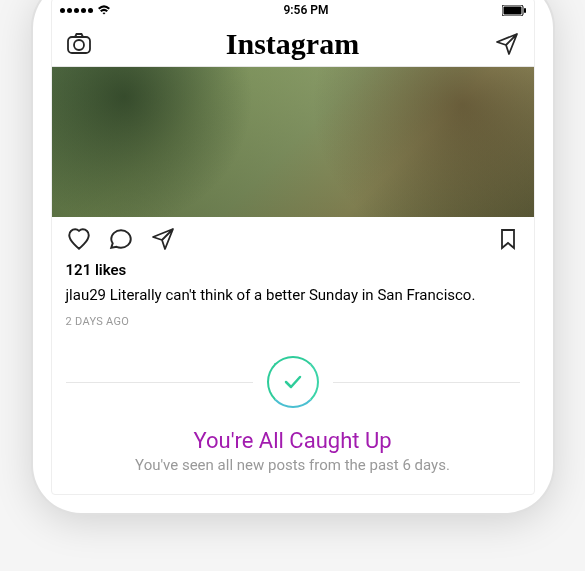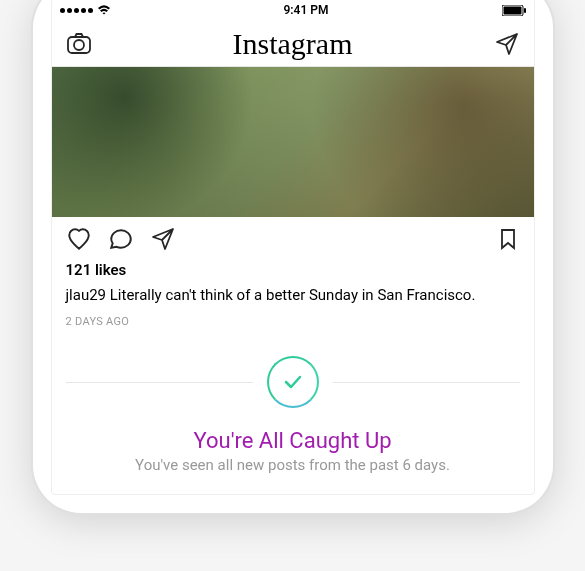--- a/index.html
+++ b/index.html
@@ -44,21 +44,21 @@
     height: 46px;
     border-bottom: 1px solid #e6e6e6;
     display: flex;
     align-items: center;
     justify-content: space-between;
     padding: 0 14px;
   }
   .logo {
     font-family: 'Brush Script MT', cursive;
     font-size: 30px;
-    font-weight: 400;
+    font-weight: 700;
     letter-spacing: 0px;
   }
   .post-image {
     width: 100%;
     height: 150px;
     background: linear-gradient(135deg, #4a6741 0%, #7a8f5a 30%, #8b9b6a 50%, #a89968 70%, #6b5d3f 100%);
     position: relative;
     overflow: hidden;
   }
   .post-image::before {
@@ -139,21 +139,21 @@
           <span></span>
             <span></span>
             <span></span>
             <span></span>
             <span></span>
         </div>
         <svg width="14" height="10" viewBox="0 0 14 10">
             <path d="M7 9.5 L5.5 8 Q7 6.8 8.5 8 Z M3 5.5 Q7 2 11 5.5 L9.5 7 Q7 4.8 4.5 7 Z M1 3 Q7 -2.5 13 3 L11.5 4.5 Q7 0.5 2.5 4.5 Z" fill="#000"></path>
           </svg>
       </div>
-      <div class="status-center">9:41 PM</div>
+      <div class="status-center">9:56 PM</div>
       <div class="status-right">
         <svg width="24" height="11" viewBox="0 0 24 11">
             <rect x="0" y="0" width="21" height="11" rx="2" fill="none" stroke="#000" stroke-width="1"></rect>
             <rect x="1.5" y="1.5" width="18" height="8" rx="1" fill="#000"></rect>
             <rect x="22" y="3" width="2" height="5" rx="1" fill="#000"></rect>
           </svg>
       </div>
     </div>
 
     <div class="nav-bar">

